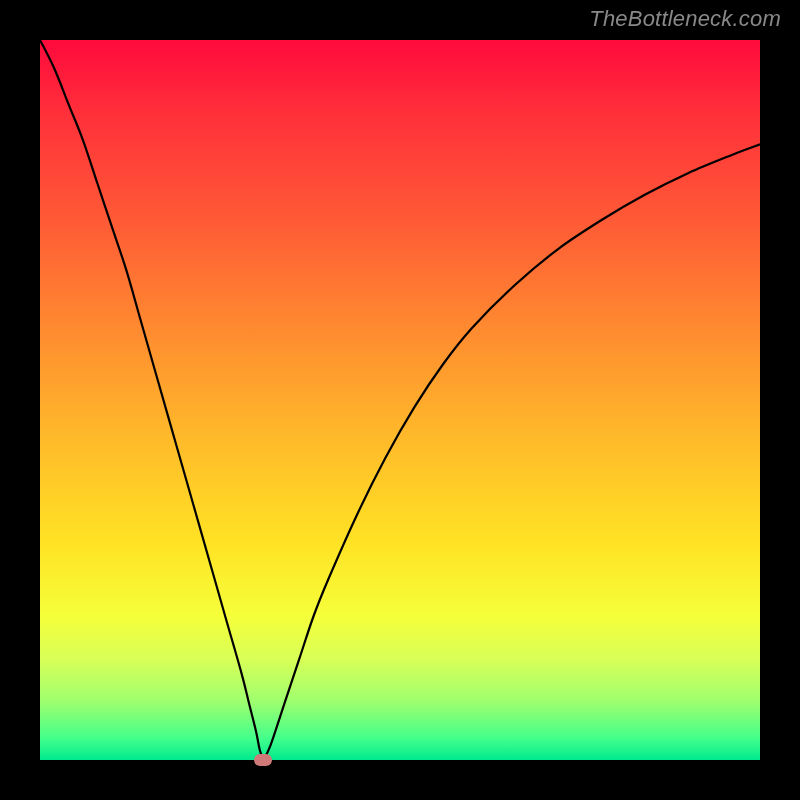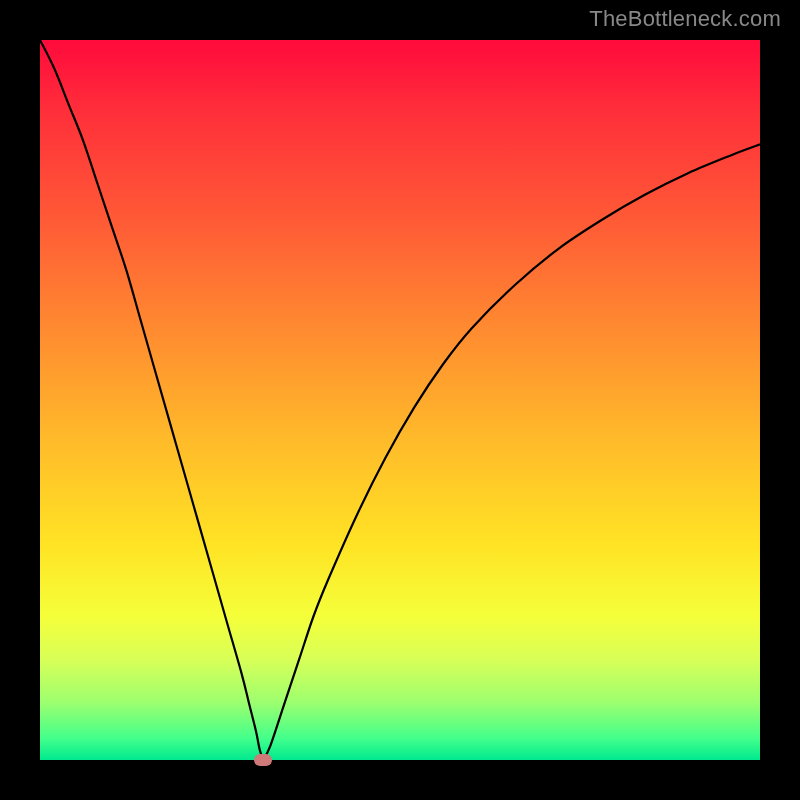--- a/index.html
+++ b/index.html
@@ -9,20 +9,21 @@
     height: 800px;
     overflow: hidden;
     background: #000;
     font-family: Arial, Helvetica, sans-serif;
   }
   .frame {
     position: relative;
     width: 795px;
     height: 800px;
     background: #000;
+    font-style: italic;
   }
   .plot-area {
     position: absolute;
     left: 40px;
     top: 40px;
     width: 720px;
     height: 720px;
     
     background: linear-gradient(
       to bottom,

